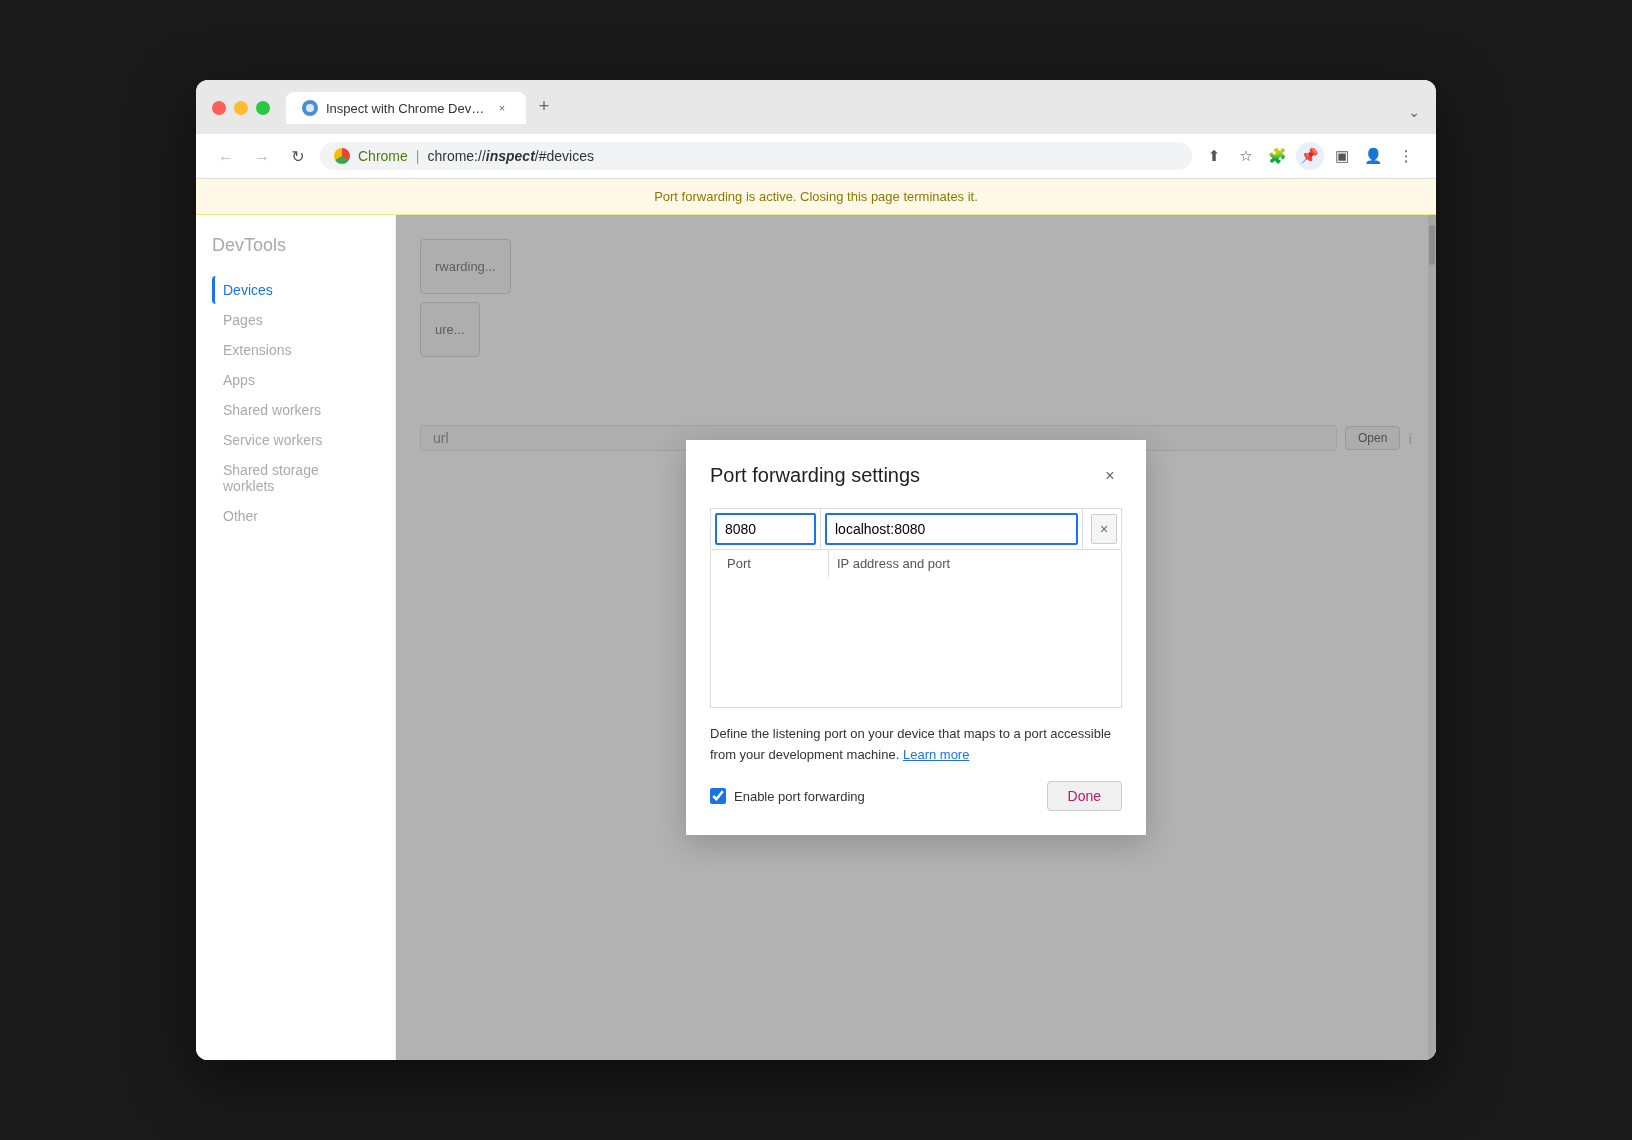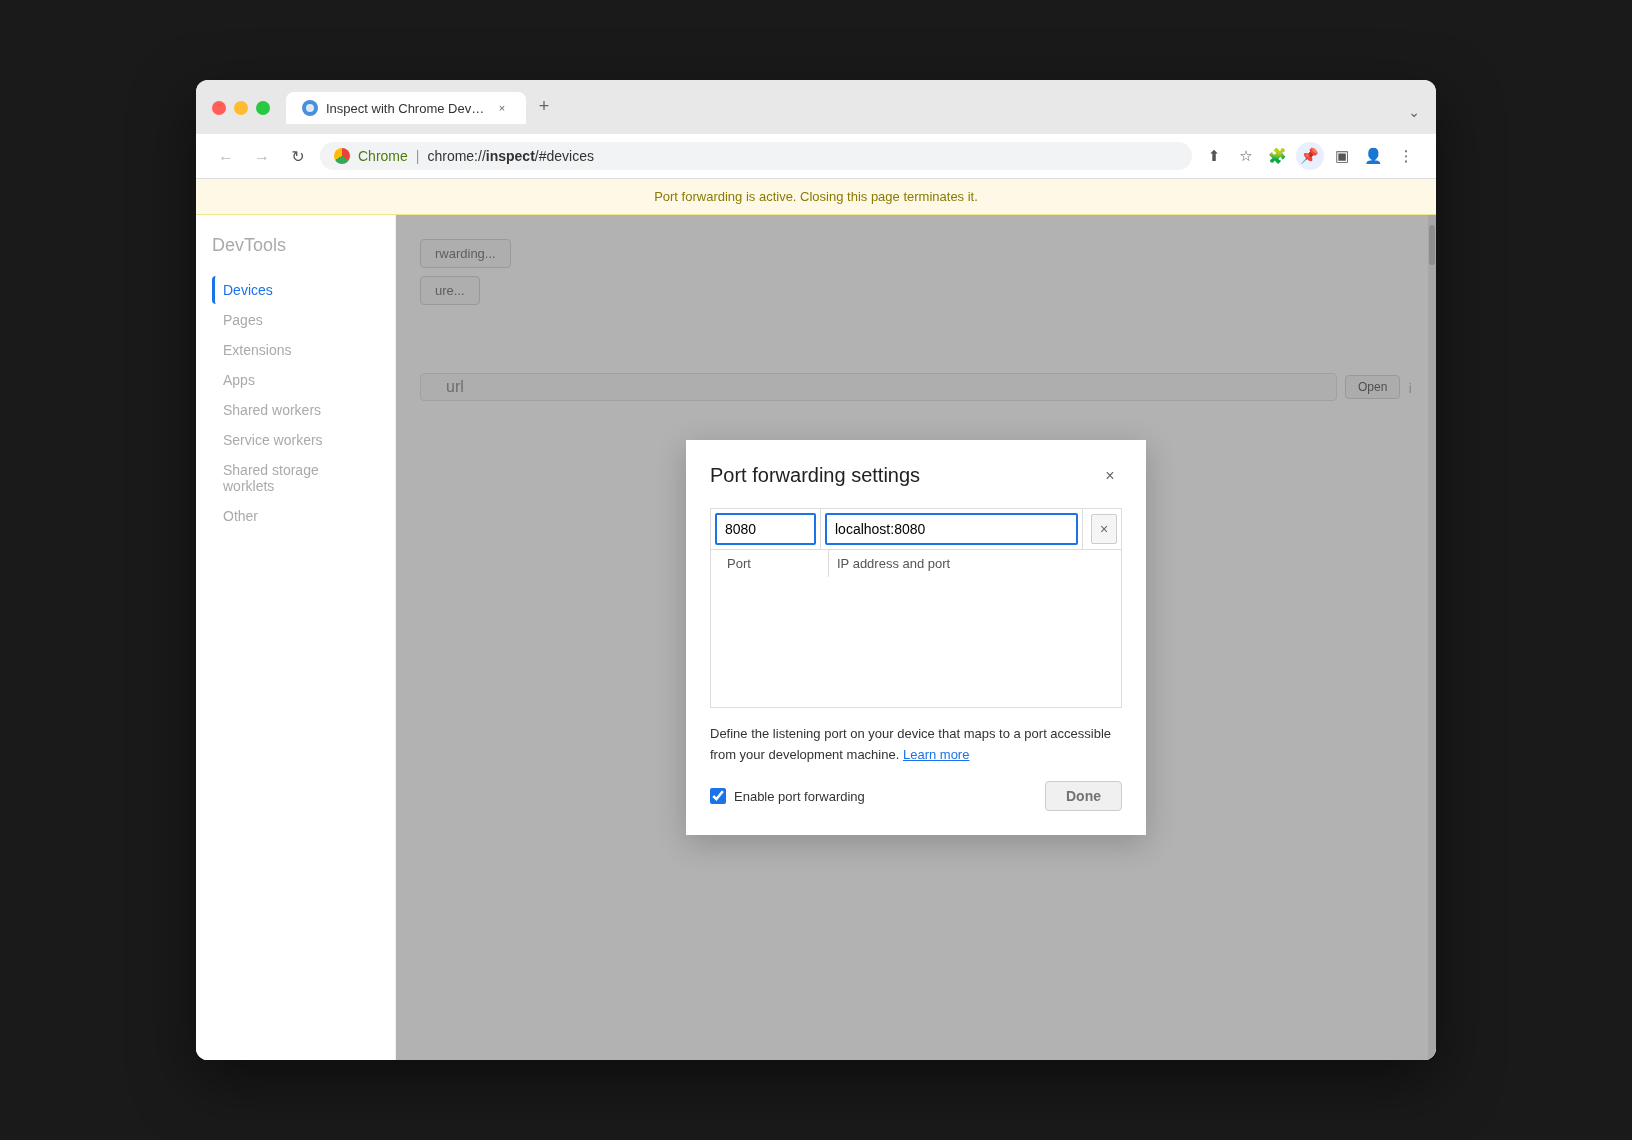--- a/index.html
+++ b/index.html
@@ -178,20 +178,21 @@
       font-size: 14px;
     }
 
     .address-url {
       font-size: 14px;
       color: #333;
     }
 
     .address-url strong {
       font-weight: 600;
+      font-style: italic;
     }
 
     .nav-actions {
       display: flex;
       align-items: center;
       gap: 4px;
     }
 
     .nav-action-btn {
       width: 28px;
@@ -293,21 +294,21 @@
       height: 40px;
       background: #ccc;
       border-radius: 3px;
       margin-top: 10px;
     }
 
     .bg-btn {
       display: inline-flex;
       align-items: center;
       justify-content: center;
-      padding: 6px 14px;
+      padding: 19px 14px;
       border: 1px solid #ccc;
       border-radius: 4px;
       font-size: 13px;
       color: #555;
       background: #f8f8f8;
       cursor: pointer;
       width: fit-content;
     }
 
     
@@ -480,39 +481,38 @@
       accent-color: #1a73e8;
       cursor: pointer;
     }
 
     .done-btn {
       padding: 6px 20px;
       background: #f0f0f0;
       border: 1px solid #ccc;
       border-radius: 4px;
       font-size: 14px;
-      color: #737373;
-      cursor: pointer;
-      font-weight: bold;
+      color: #be185d;
+      cursor: pointer;
     }
 
     
     .bg-row {
       display: flex;
       gap: 8px;
       align-items: center;
       margin-bottom: 8px;
     }
 
     .bg-url-input {
       flex: 1;
-      padding: 4px 25px;
+      padding: 4px 12px;
       border: 1px solid #ddd;
       border-radius: 4px;
-      font-size: 16px;
+      font-size: 14px;
       color: #aaa;
       background: #f9f9f9;
     }
 
     .bg-open-btn {
       padding: 4px 12px;
       border: 1px solid #ccc;
       border-radius: 4px;
       font-size: 12px;
       color: #333;

